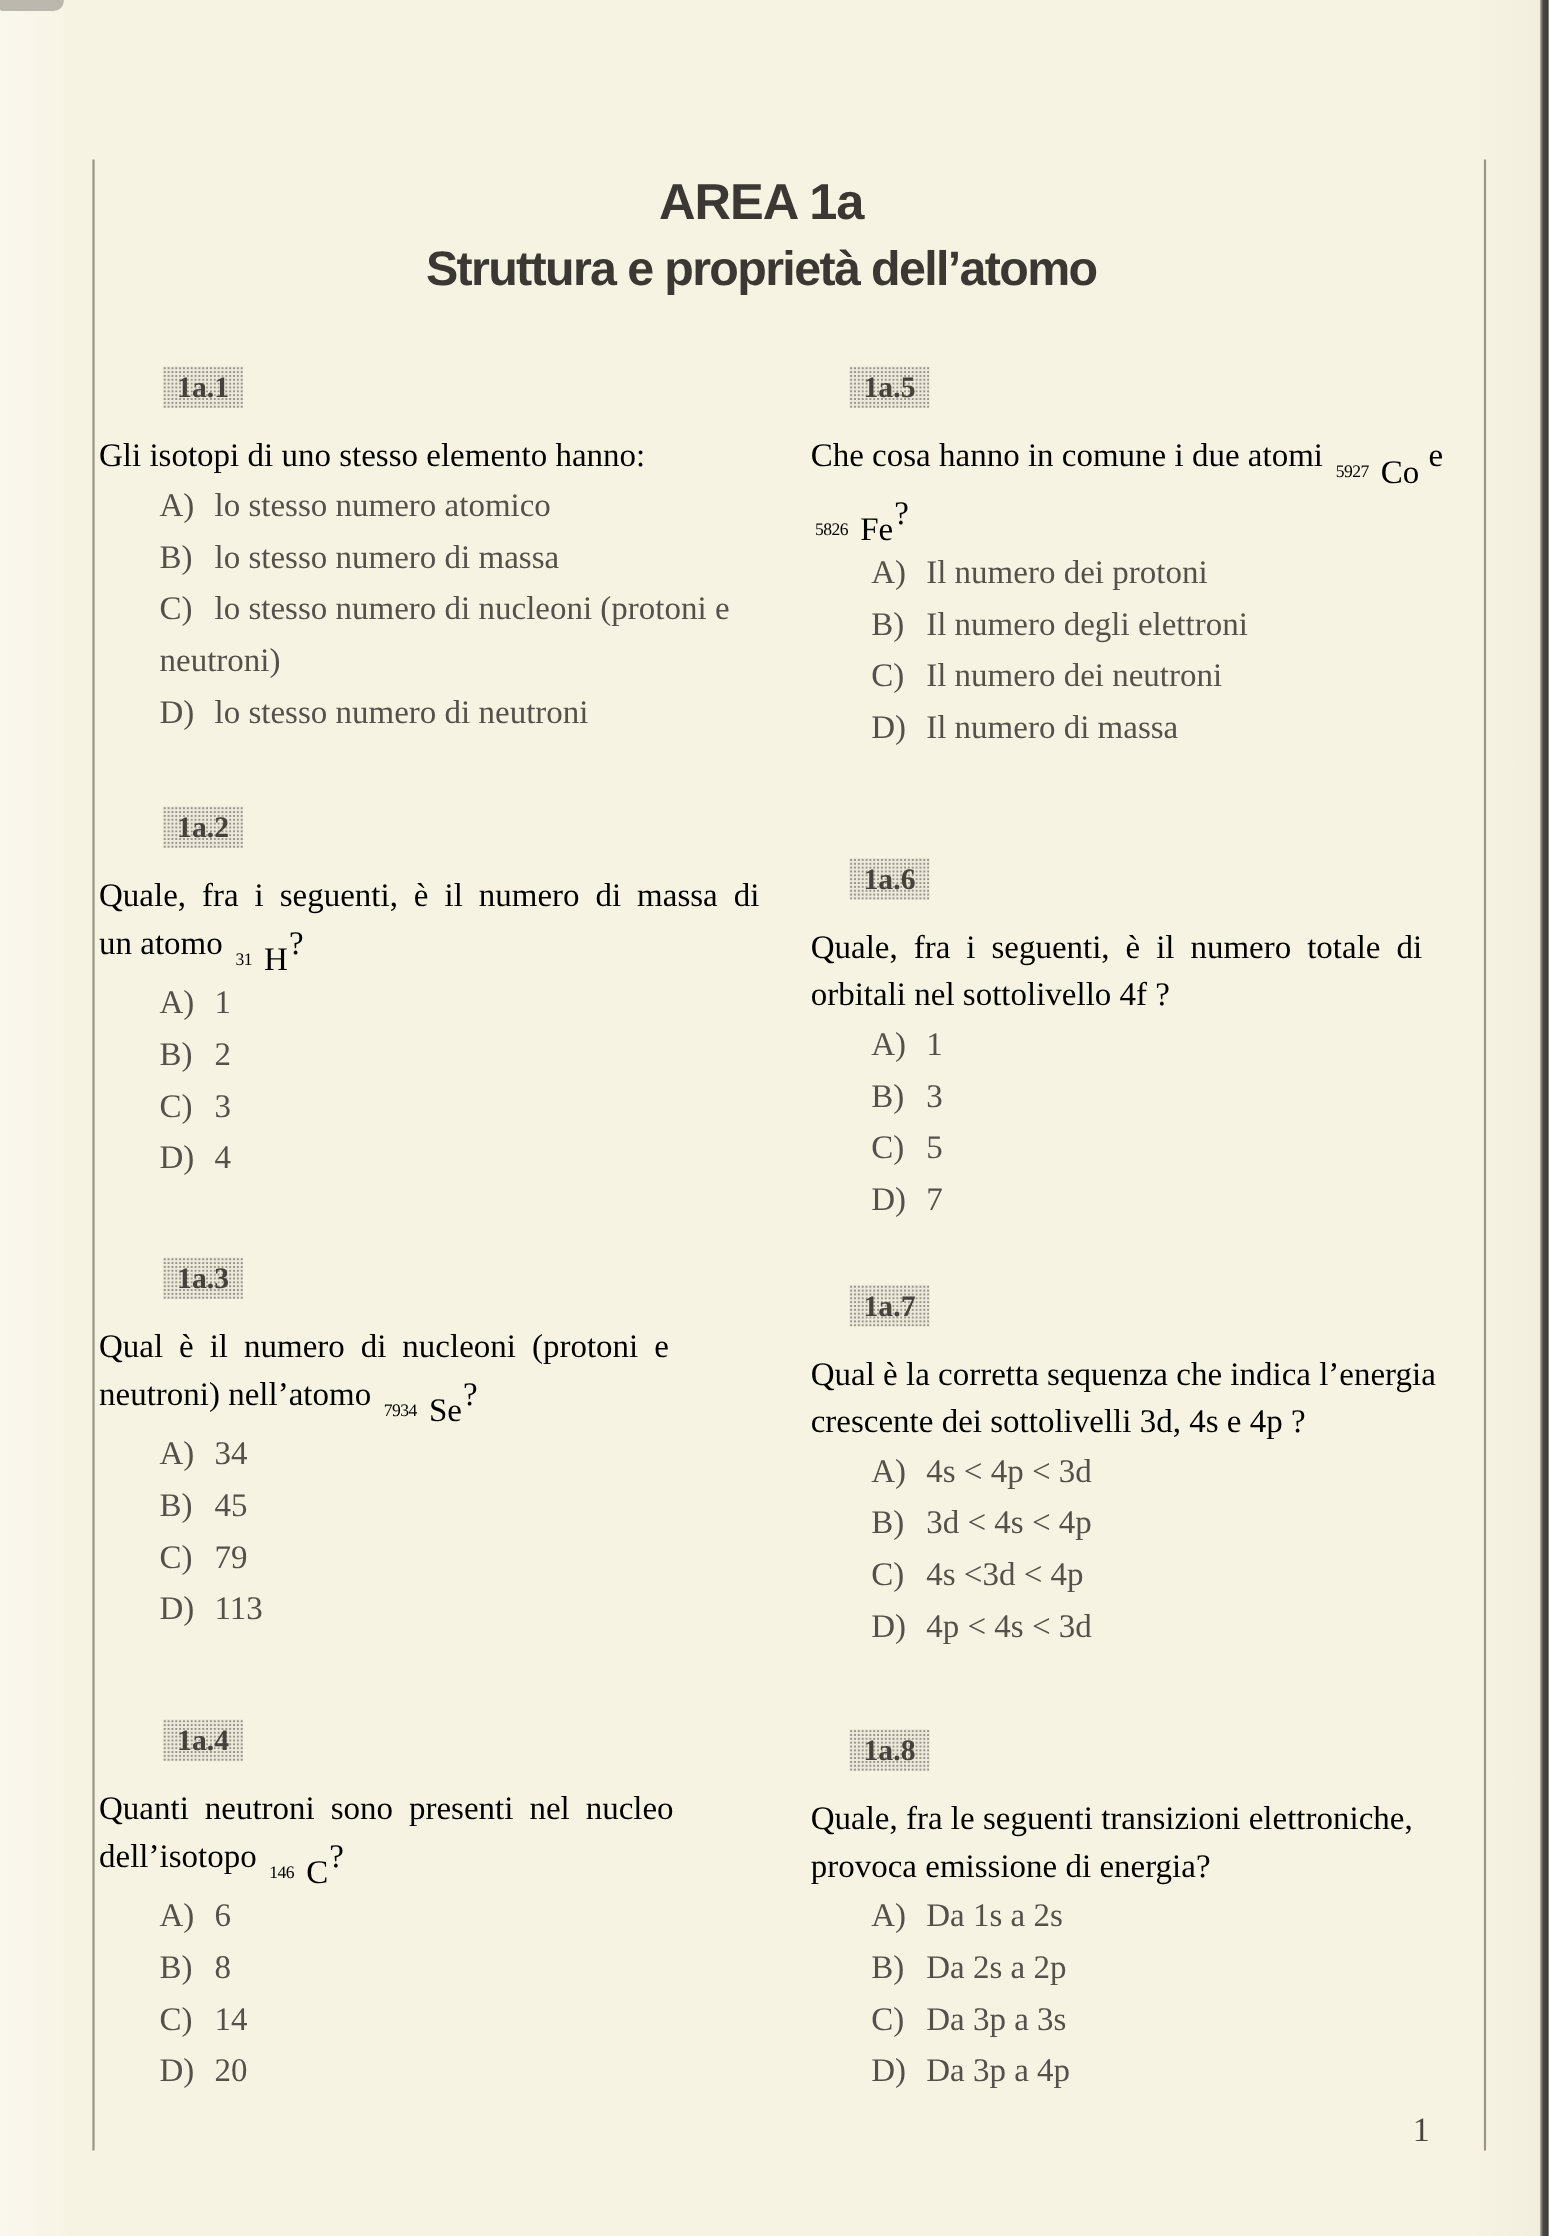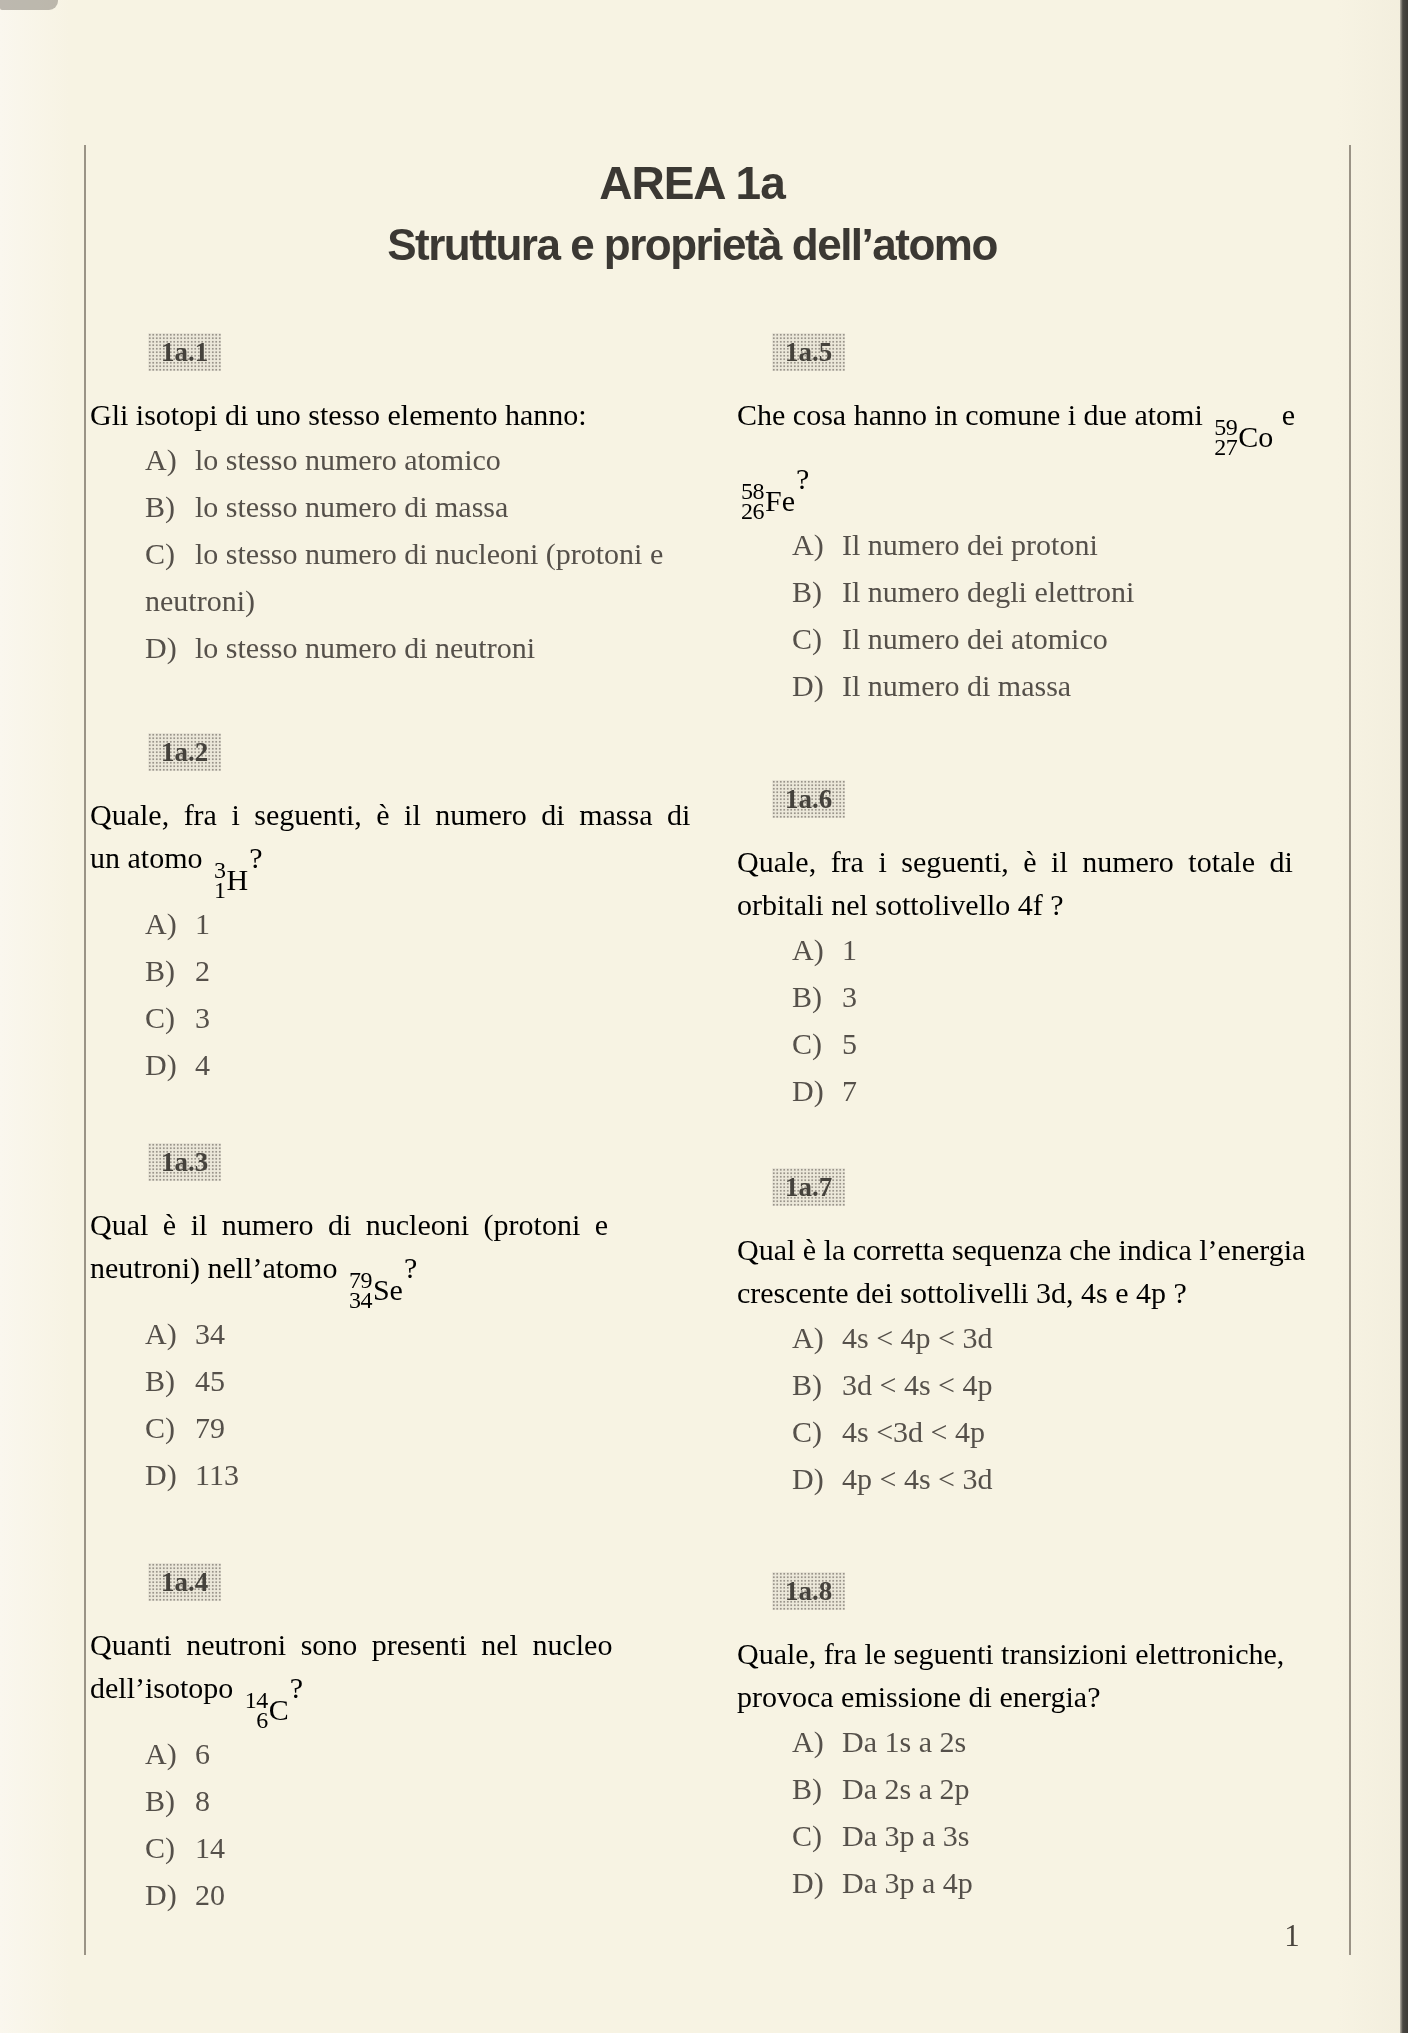--- a/index.html
+++ b/index.html
@@ -31,22 +31,22 @@
     margin-bottom:22px;}
   .col-left .q-badge{margin-left:58px;}
   .col-right .q-badge{margin-left:35px;}
   .q-text{font-size:30px;color:#000000;}
   .q-line{line-height:43px;white-space:nowrap;}
   .q-line.justify{word-spacing:7px;}
   .q-options{}
   .q-option{font-size:30px;line-height:47px;margin-left:55px;white-space:normal;}
   .opt-label{display:inline-block;width:50px;}
   .nuclide{display:inline-flex;align-items:center;vertical-align:-10px;margin:0 1px 0 4px;}
-  .nuc-nums{display:inline-flex;flex-direction:column;align-items:flex-end;margin-right:1px;
-    font-size:24px;line-height:20px;letter-spacing:-0.5px;}
+  .nuc-nums{display:inline-flex;flex-direction:row;align-items:flex-end;margin-right:11px;
+    font-size:16px;line-height:20px;letter-spacing:-0.5px;}
   .nuc-sym{font-size:30px;line-height:30px;}
   .page-number{position:absolute;left:1262px;top:1918px;width:60px;text-align:center;
     font-size:31px;color:#49443d;}
 </style>
 </head>
 <body>
 
 <div class="page">
   <div class="edge-smudge"></div>
   <div class="scan-edge"></div>
@@ -123,21 +123,21 @@
           <div class="q-line"><span class="nuclide">
               <span class="nuc-nums">
                 <span class="nuc-mass">58</span>
                 <span class="nuc-z">26</span>
               </span>
               <span class="nuc-sym">Fe</span>
             </span><span class="frag">?</span></div>
         </div><div class="q-options">
           <div class="q-option"><span class="opt-label">A)</span><span class="opt-text"><span class="frag">Il numero dei protoni</span></span></div>
           <div class="q-option"><span class="opt-label">B)</span><span class="opt-text"><span class="frag">Il numero degli elettroni</span></span></div>
-          <div class="q-option"><span class="opt-label">C)</span><span class="opt-text"><span class="frag">Il numero dei atomico</span></span></div>
+          <div class="q-option"><span class="opt-label">C)</span><span class="opt-text"><span class="frag">Il numero dei neutroni</span></span></div>
           <div class="q-option"><span class="opt-label">D)</span><span class="opt-text"><span class="frag">Il numero di massa</span></span></div>
         </div></section>
       <section class="question" style="top: 780px;"><div class="q-badge">1a.6</div><div class="q-text">
           <div class="q-line justify"><span class="frag">Quale, fra i seguenti, è il numero totale di</span></div>
           <div class="q-line"><span class="frag">orbitali nel sottolivello 4f ?</span></div>
         </div><div class="q-options">
           <div class="q-option"><span class="opt-label">A)</span><span class="opt-text"><span class="frag">1</span></span></div>
           <div class="q-option"><span class="opt-label">B)</span><span class="opt-text"><span class="frag">3</span></span></div>
           <div class="q-option"><span class="opt-label">C)</span><span class="opt-text"><span class="frag">5</span></span></div>
           <div class="q-option"><span class="opt-label">D)</span><span class="opt-text"><span class="frag">7</span></span></div>

